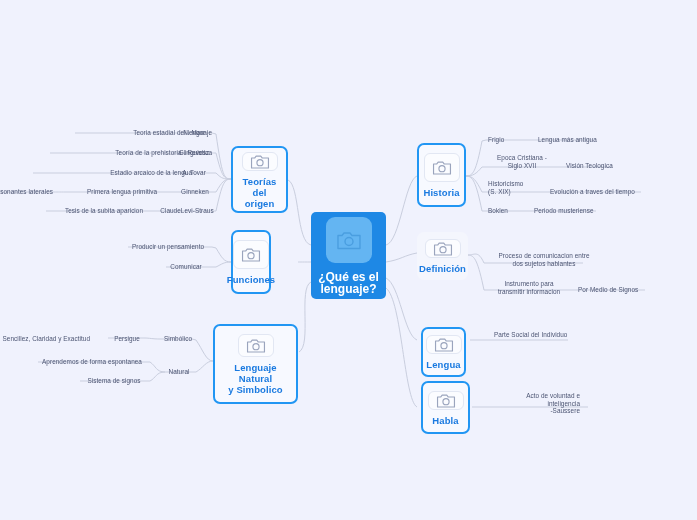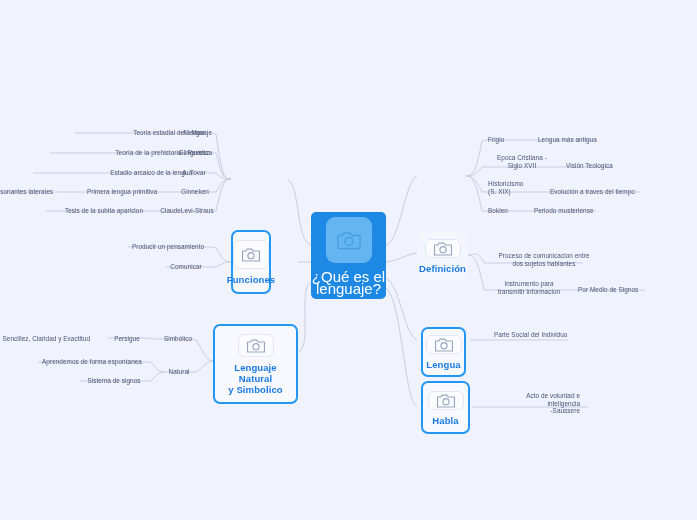--- a/index.html
+++ b/index.html
@@ -45,21 +45,21 @@
     border-radius:5px;
     display:flex;flex-direction:column;
     align-items:center;justify-content:center;gap:8px;
     box-sizing:border-box;
   }
   .central .cthumb{
     width:46px;height:46px;border-radius:9px;background:#64b5f2;
     display:flex;align-items:center;justify-content:center;
   }
   .central .clabel{
-    color:#ffffff;font-weight:normal;font-size:15px;line-height:12px;
+    color:#ffffff;font-weight:bold;font-size:12px;line-height:12px;
     text-align:center;white-space:pre-line;
   }
 
   
   .leaf{
     position:absolute;
     font-size:6.4px;
     color:#4b5472;
     line-height:7.6px;
     white-space:pre-line;
@@ -149,20 +149,32 @@
     <div class="cthumb">
       <svg width="26" height="22" viewBox="0 0 26 22" fill="none" stroke="#4a9ee0" stroke-width="1.4">
         <path d="M2 6.5h4l2-2.5h6l2 2.5h8v13H2z" stroke-linejoin="round"></path>
         <circle cx="13" cy="12.5" r="4"></circle>
       </svg>
     </div>
     <div class="clabel">¿Qué es el
 lenguaje?</div>
   </div>
 
+  <div class="node" style="left:231px;top:146px;">
+    <div class="card" style="width:57px;height:67px;">
+      <div class="thumb">
+        <svg width="20" height="17" viewBox="0 0 26 22" fill="none" stroke="#9aa4bd" stroke-width="1.5">
+          <path d="M2 6.5h4l2-2.5h6l2 2.5h8v13H2z" stroke-linejoin="round"></path>
+          <circle cx="13" cy="12.5" r="4"></circle>
+        </svg>
+      </div>
+      <div class="label">Teorías
+del origen</div>
+    </div>
+  </div>
 
   <div class="leaf r" style="left:72px;top:129px;width:140px;">Teoria estadial del lenguaje</div>
   <div class="leaf c" style="left:172px;top:129px;width:44px;">N. Marr</div>
 
   <div class="leaf r" style="left:48px;top:149px;width:164px;">Teoría de la prehistoria linguistica</div>
   <div class="leaf c" style="left:172px;top:149px;width:44px;">G. Revesz</div>
 
   <div class="leaf r" style="left:52px;top:169px;width:140px;">Estadio arcaico de la lengua</div>
   <div class="leaf c" style="left:172px;top:169px;width:44px;">A. Tovar</div>
 
@@ -202,20 +214,31 @@
   </div>
 
   <div class="leaf c" style="left:158px;top:335px;width:40px;">Simbólico</div>
   <div class="leaf c" style="left:104px;top:335px;width:46px;">Persigue</div>
   <div class="leaf r" style="left:-8px;top:335px;width:98px;">Sencillez, Claridad y Exactitud</div>
 
   <div class="leaf c" style="left:160px;top:368px;width:38px;">Natural</div>
   <div class="leaf c" style="left:36px;top:358px;width:112px;">Aprendemos de forma espontanea</div>
   <div class="leaf c" style="left:78px;top:377px;width:72px;">Sistema de signos</div>
 
+  <div class="node" style="left:417px;top:143px;">
+    <div class="card" style="width:49px;height:64px;">
+      <div class="thumb">
+        <svg width="20" height="17" viewBox="0 0 26 22" fill="none" stroke="#9aa4bd" stroke-width="1.5">
+          <path d="M2 6.5h4l2-2.5h6l2 2.5h8v13H2z" stroke-linejoin="round"></path>
+          <circle cx="13" cy="12.5" r="4"></circle>
+        </svg>
+      </div>
+      <div class="label">Historia</div>
+    </div>
+  </div>
 
   <div class="leaf l" style="left:488px;top:136px;width:44px;">Frigio</div>
   <div class="leaf l" style="left:538px;top:136px;width:70px;">Lengua más antigua</div>
 
   <div class="leaf c" style="left:486px;top:154px;width:72px;">Epoca Cristiana -
 Siglo XVII</div>
   <div class="leaf l" style="left:566px;top:162px;width:60px;">Visión Teologica</div>
 
   <div class="leaf l" style="left:488px;top:180px;width:60px;">Historicismo
 (S. XIX)</div>

